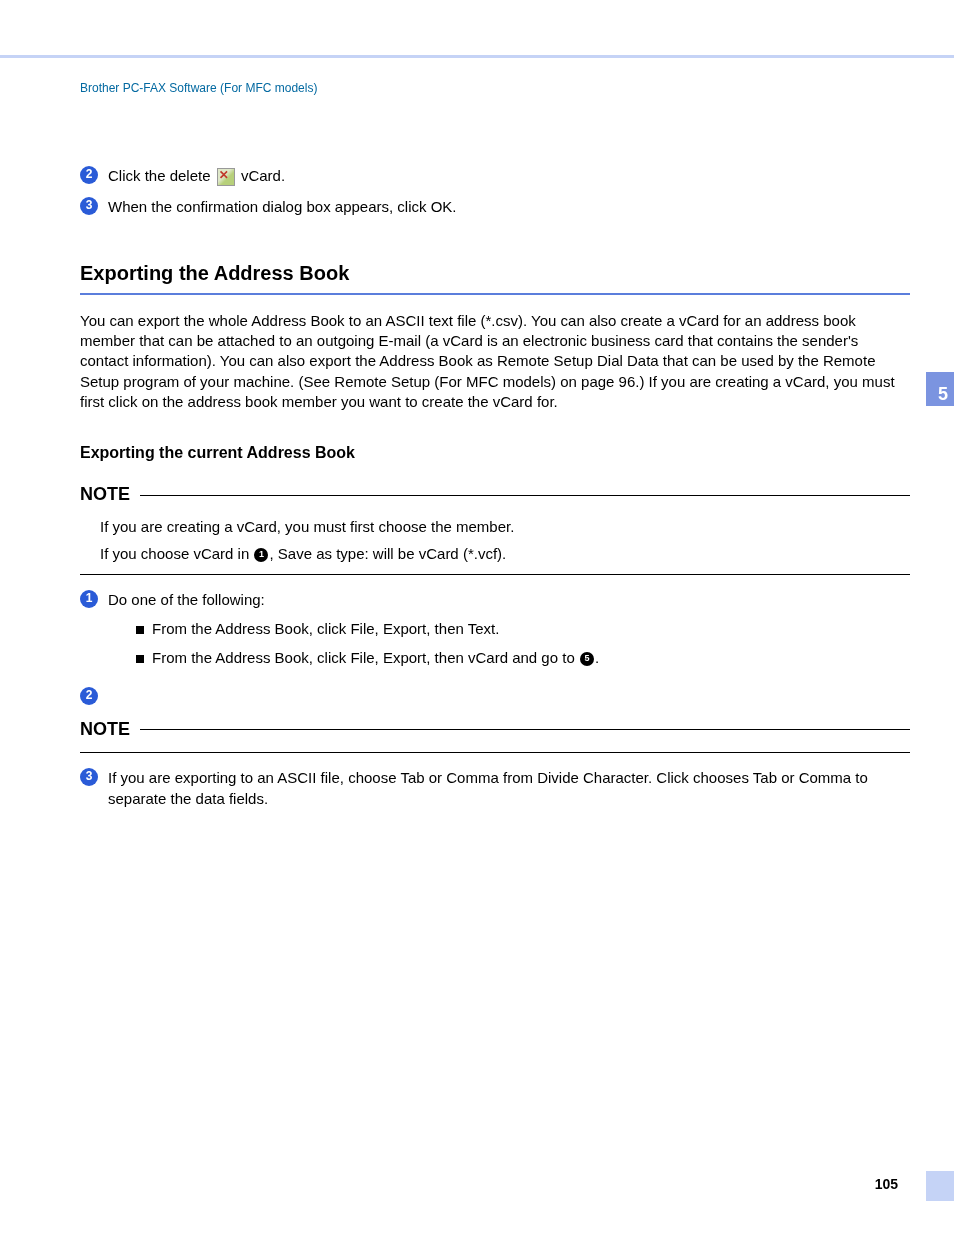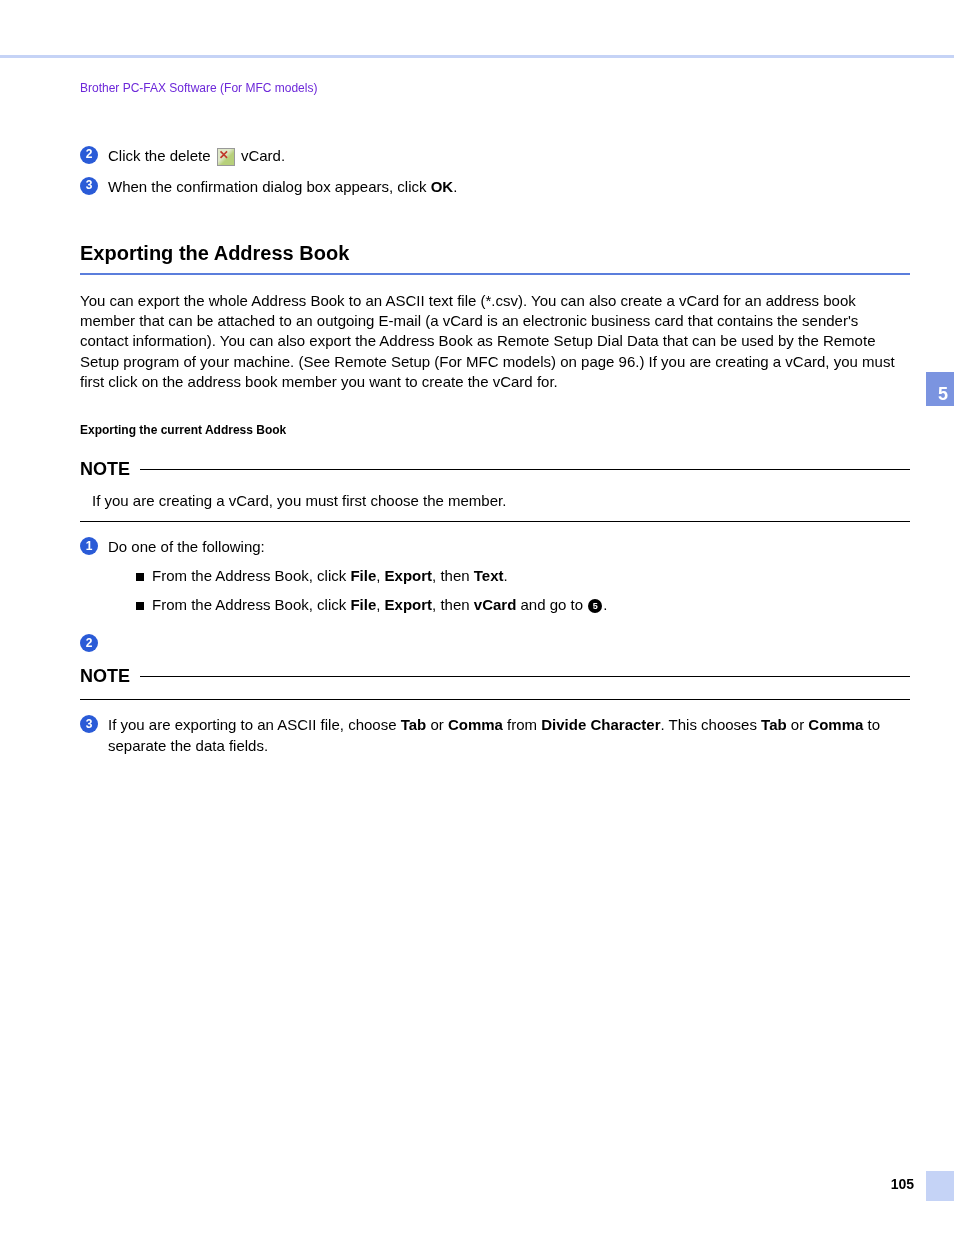--- a/index.html
+++ b/index.html
@@ -42,35 +42,35 @@
   .bottom-ribbon {
     position: absolute;
     right: 0;
     bottom: 34px;
     width: 28px;
     height: 30px;
     background: #c5d3f6;
   }
   .page-num {
     position: absolute;
-    right: 40px;
+    right: 56px;
     bottom: 40px;
     font-weight: bold;
     font-size: 14px;
   }
   .content {
     position: absolute;
     left: 80px;
     top: 80px;
     width: 830px;
   }
   .header-path {
     font-size: 12px;
-    color: #6d28d9;
-    margin-bottom: 48px;
+    color: #0369a1;
+    margin-bottom: 68px;
   }
   .step { display: flex; align-items: flex-start; margin: 10px 0; }
   .badge {
     width: 18px; height: 18px;
     border-radius: 50%;
     background: #2a5bd7;
     color: #fff;
     font-weight: bold;
     font-size: 12px;
     display: inline-flex;
@@ -111,36 +111,36 @@
     font-weight: bold;
   }
   h1.section {
     font-size: 20px;
     font-weight: bold;
     margin-top: 42px;
     margin-bottom: 6px;
   }
   .h1-rule { border: none; border-top: 2px solid #5b7edc; margin-bottom: 16px; }
   .body-para { margin: 4px 0; line-height: 1.35; }
-  h2.sub { font-size: 12px; font-weight: bold; margin-top: 30px; margin-bottom: 18px; }
+  h2.sub { font-size: 16px; font-weight: bold; margin-top: 30px; margin-bottom: 18px; }
   .note-header {
     display: flex; align-items: center; margin-top: 12px; margin-bottom: 8px;
   }
   .note-header .label {
     font-size: 18px; font-weight: bold; color: #000; margin-right: 10px;
   }
   .note-header .rule { flex: 1; border-top: 1px solid #000; }
-  .note-body { margin-left: 12px; margin-bottom: 8px; }
+  .note-body { margin-left: 20px; margin-bottom: 8px; }
   .note-body p { margin: 6px 0; }
   .note-close { border: none; border-top: 1px solid #000; margin-top: 10px; margin-bottom: 14px; }
   .sub-list { margin-left: 28px; margin-top: 8px; }
   .sub-list p { margin: 8px 0; }
   .sq { display:inline-block; width:8px; height:8px; background:#000; margin-right:8px; vertical-align:middle; }
   .italic { }
-  b { font-weight: bold; }
+  b { font-weight: normal; }
 </style>
 </head>
 <body>
 
 <div class="top-stripe"></div>
 <div class="side-ribbon"></div>
 <div class="chapter-num">5</div>
 <div class="bottom-ribbon"></div>
 <div class="page-num">105</div>
 
@@ -170,20 +170,23 @@
   </p>
 
   <h2 class="sub">Exporting the current Address Book</h2>
 
   <div class="note-header">
     <span class="label">NOTE</span>
     <span class="rule"></span>
   </div>
   <div class="note-body">
     <p>If you are creating a vCard, you must first choose the member.</p>
+    <p>
+      <span>If you choose </span><b>vCard</b><span> in </span><span class="badge-inline">1</span><span>, </span><b>Save as type:</b><span> will be </span><b>vCard (*.vcf)</b><span>.</span>
+    </p>
   </div>
   <hr class="note-close">
 
   <div class="step">
     <span class="badge">1</span>
     <div>
       <span>Do one of the following:</span>
       <div class="sub-list">
         <p><span class="sq"></span><span>From the Address Book, click </span><b>File</b><span>, </span><b>Export</b><span>, then </span><b>Text</b><span>.</span></p>
         <p><span class="sq"></span><span>From the Address Book, click </span><b>File</b><span>, </span><b>Export</b><span>, then </span><b>vCard</b><span> and go to </span><span class="badge-inline">5</span><span>.</span></p>
@@ -197,17 +200,17 @@
 
   <div class="note-header">
     <span class="label">NOTE</span>
     <span class="rule"></span>
   </div>
   <hr class="note-close">
 
   <div class="step">
     <span class="badge">3</span>
     <div>
-      <span>If you are exporting to an ASCII file, choose </span><b>Tab</b><span> or </span><b>Comma</b><span> from </span><b>Divide Character</b><span>. This chooses </span><b>Tab</b><span> or </span><b>Comma</b><span> to separate the data fields.</span>
+      <span>If you are exporting to an ASCII file, choose </span><b>Tab</b><span> or </span><b>Comma</b><span> from </span><b>Divide Character</b><span>. Click chooses </span><b>Tab</b><span> or </span><b>Comma</b><span> to separate the data fields.</span>
     </div>
   </div>
 
 </div>
 
 </body></html>

